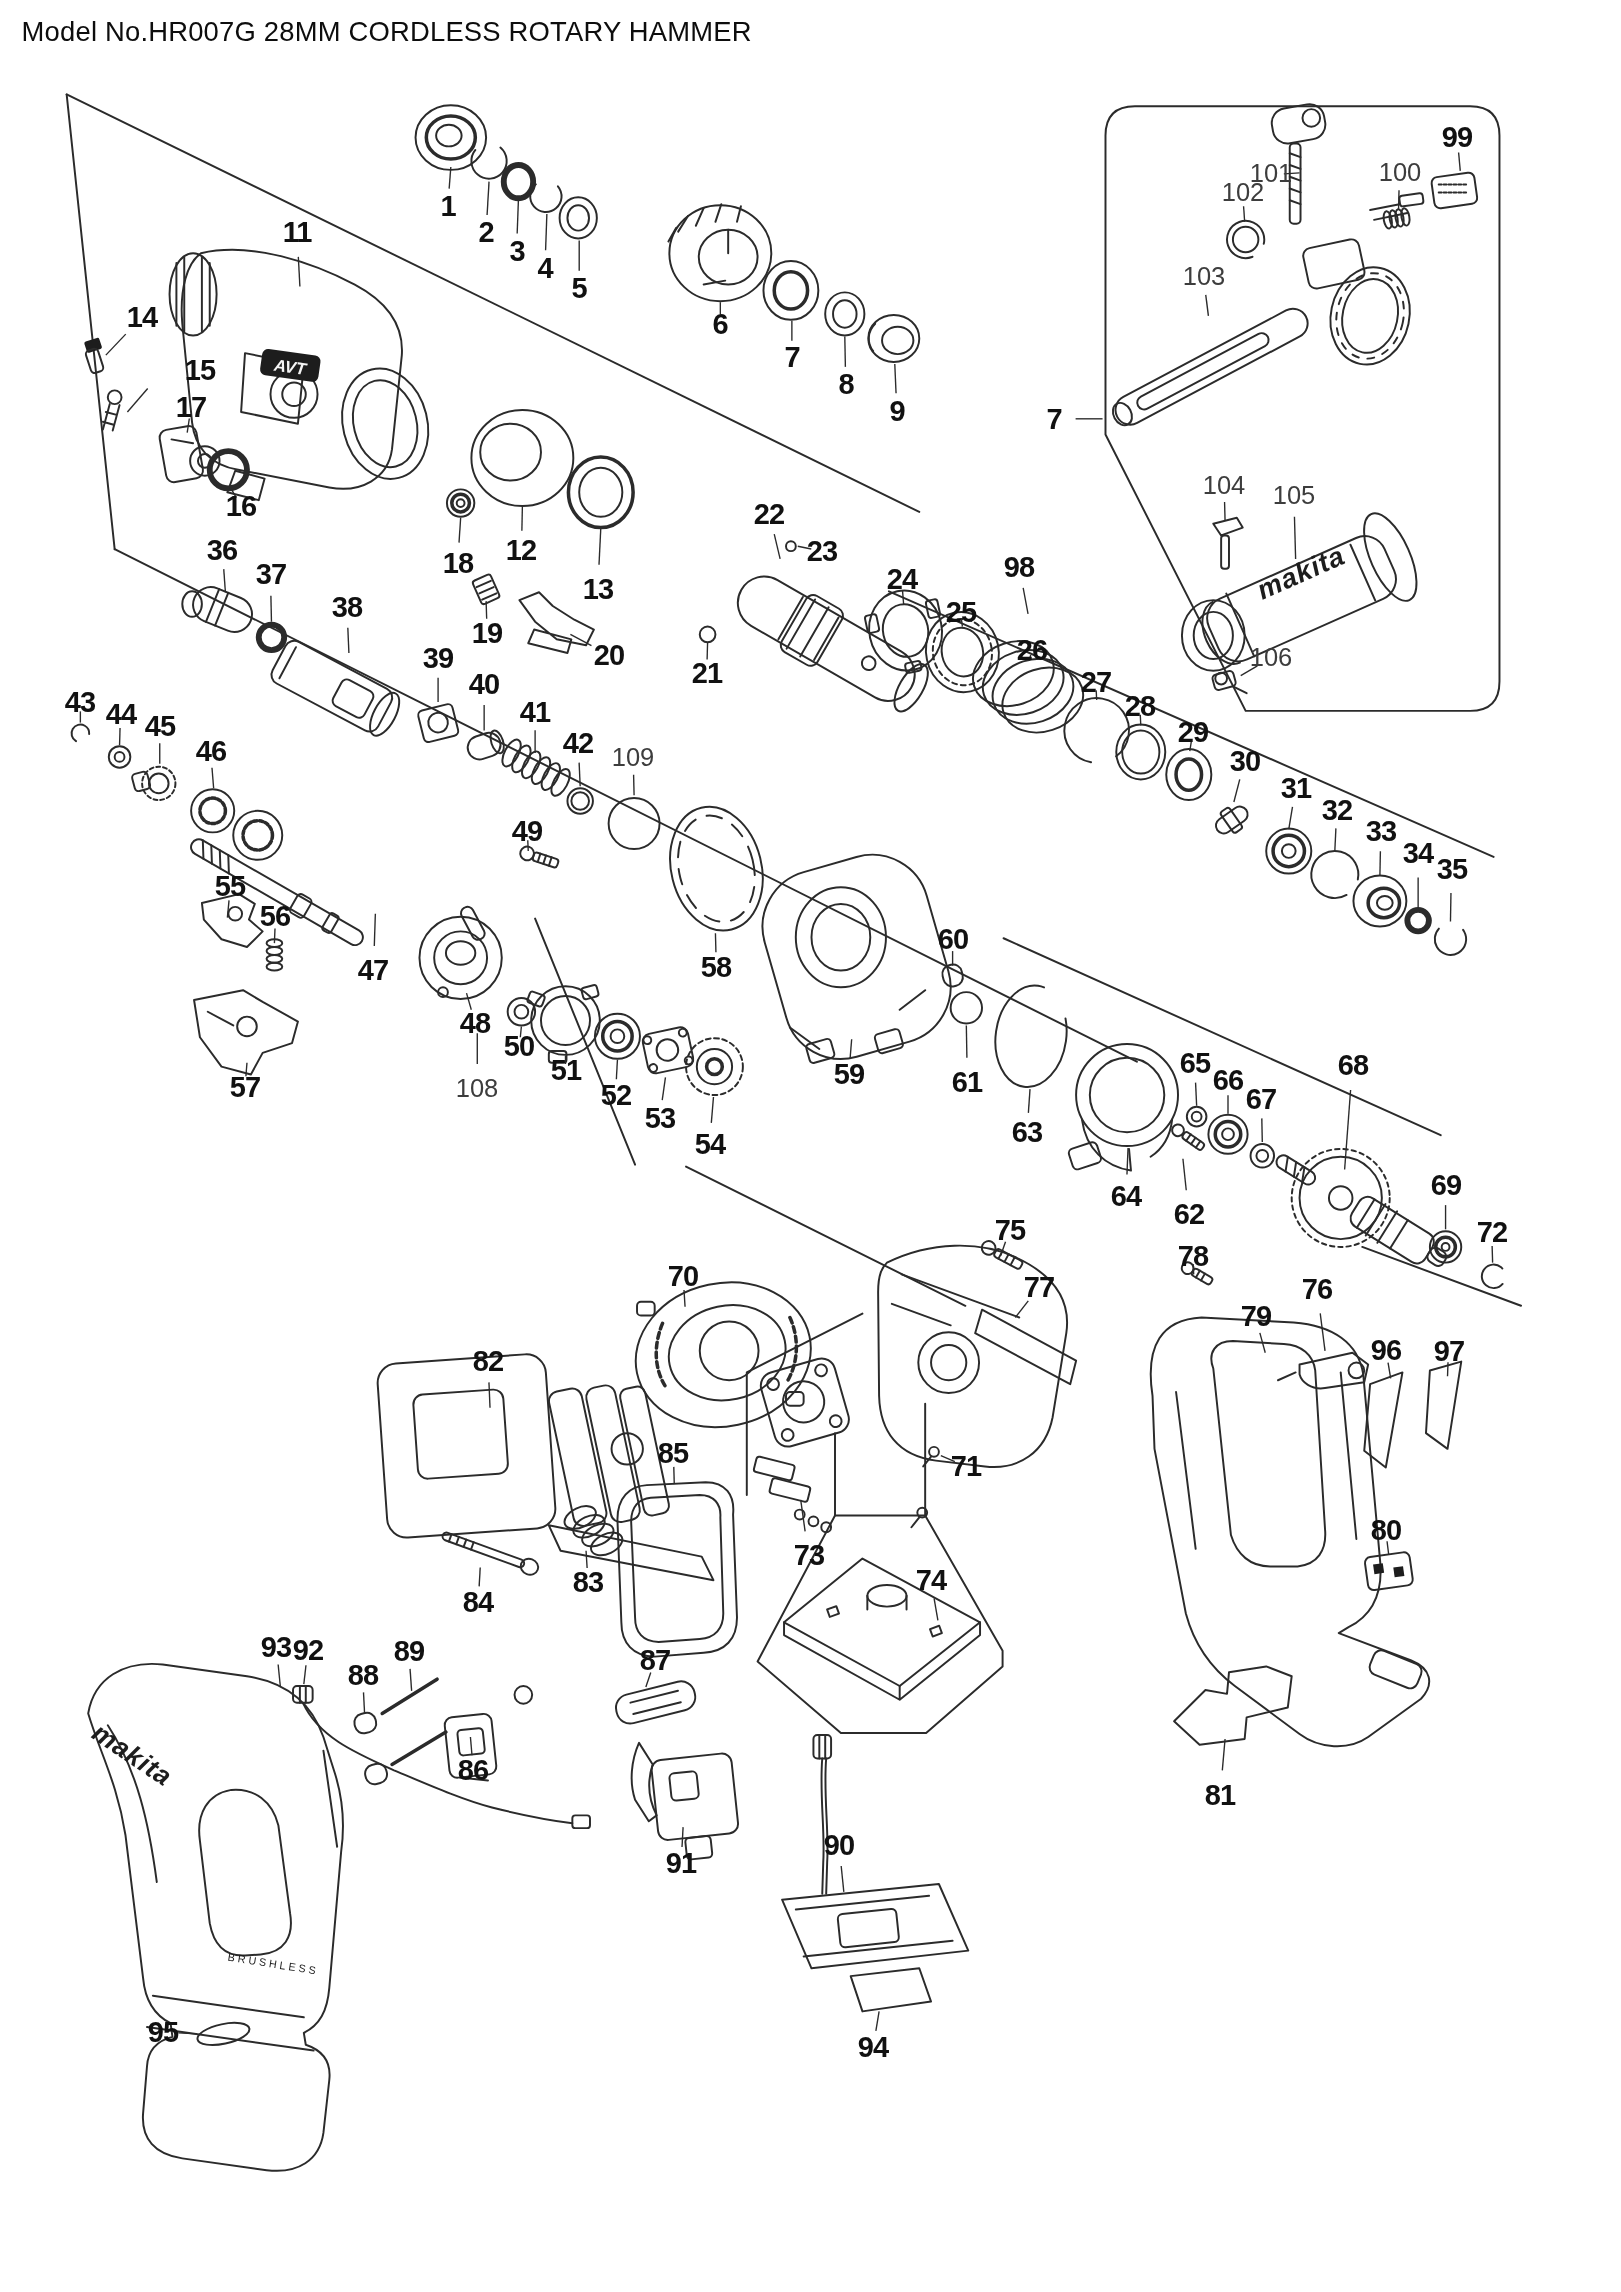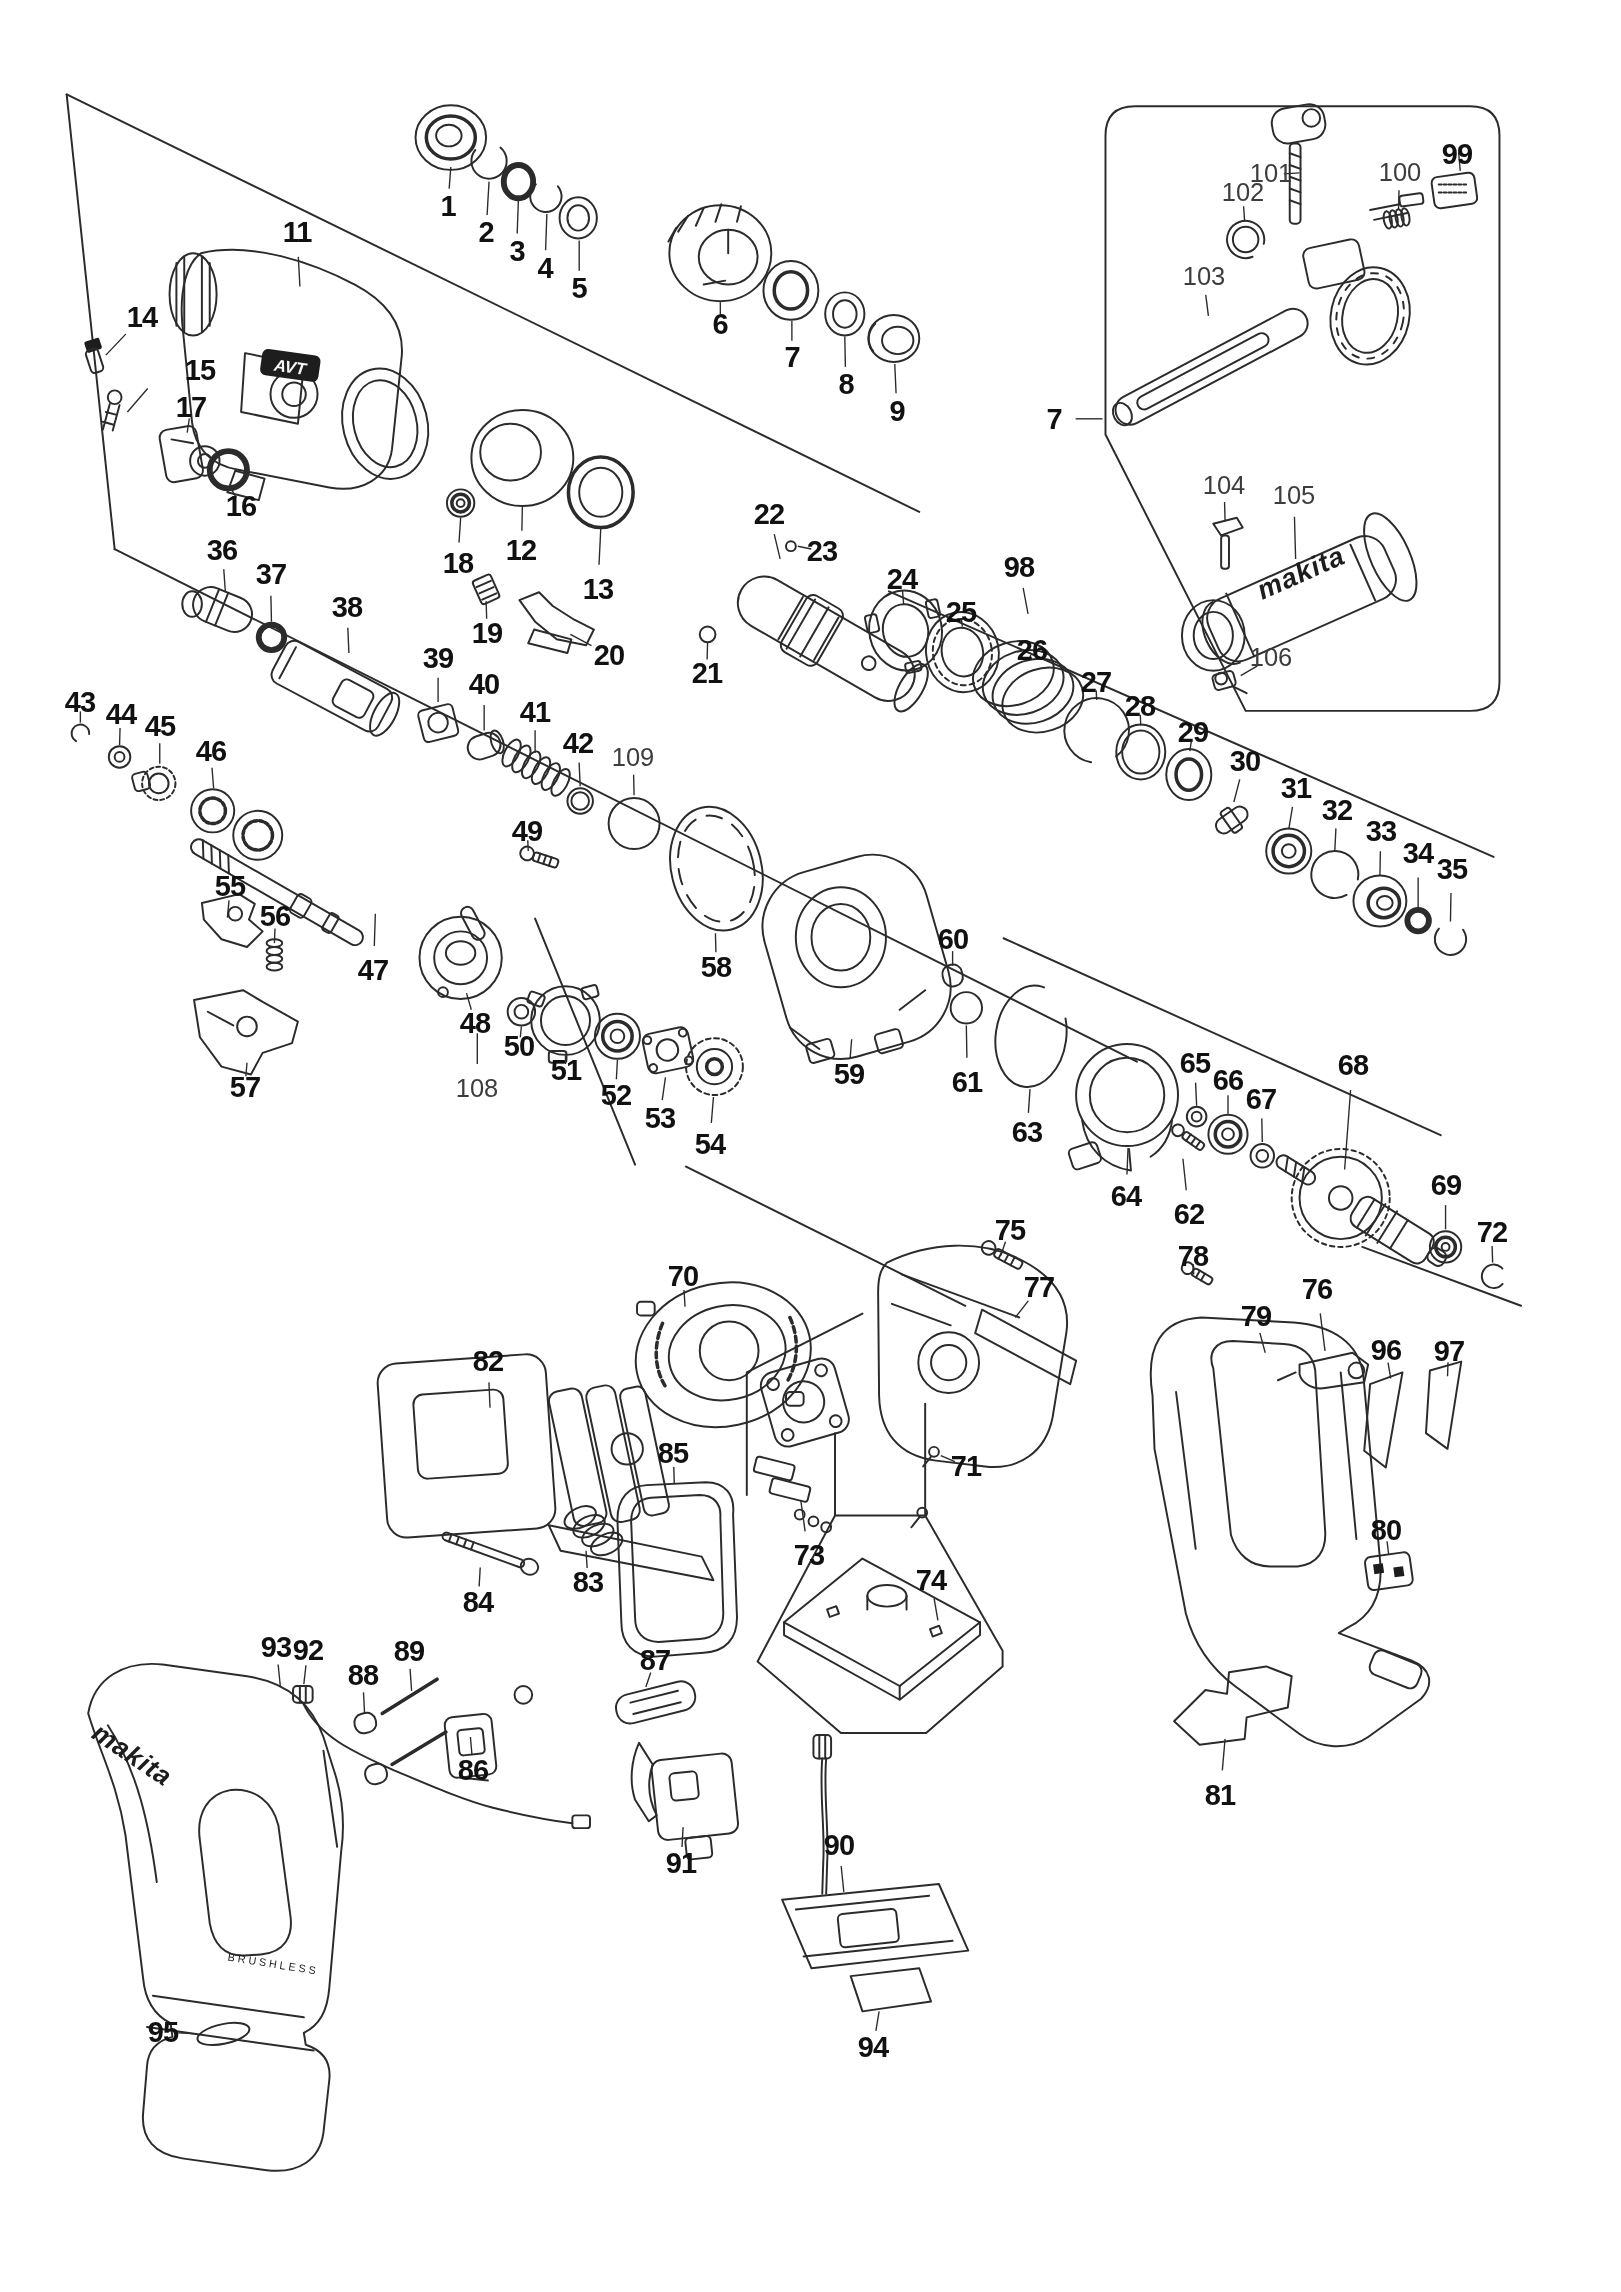--- a/index.html
+++ b/index.html
@@ -18,20 +18,21 @@
   #art .w3{stroke-width:3.6;}
   #art .w5{stroke-width:6;}
   #art .fdk{fill:#1d1d1d;stroke:none;}
   #art text{fill:#1d1d1d;stroke:none;stroke-width:0;}
   #art text.wt{fill:#f5f5f5;}
 </style>
 </head>
 <body>
 
 <div class="stage">
+  <div class="title">Model No.HR007G 28MM CORDLESS ROTARY HAMMER</div>
 
   <svg id="art" width="1621" height="2293" viewBox="0 0 1654 2339" xmlns="http://www.w3.org/2000/svg">
 
     <g class="w1">
       <path d="M68,96 L938,522"></path>
       <path d="M68,96 L117,560"></path>
       <path d="M117,560 L1160,1083"></path>
       <path d="M907,603 L1524,874"></path>
       <path d="M1024,957 L1470,1158"></path>
       <path d="M546,937 L648,1188"></path>
@@ -716,21 +717,21 @@
       <div class="plabel" style="left: 409px; top: 1651px;">89</div>
       <div class="plabel" style="left: 839px; top: 1845px;">90</div>
       <div class="plabel" style="left: 681px; top: 1863px;">91</div>
       <div class="plabel" style="left: 308px; top: 1650px;">92</div>
       <div class="plabel" style="left: 276px; top: 1647px;">93</div>
       <div class="plabel" style="left: 873px; top: 2047px;">94</div>
       <div class="plabel" style="left: 163px; top: 2032px;">95</div>
       <div class="plabel" style="left: 1386px; top: 1350px;">96</div>
       <div class="plabel" style="left: 1449px; top: 1351px;">97</div>
       <div class="plabel" style="left: 1019px; top: 567px;">98</div>
-      <div class="plabel" style="left: 1457px; top: 154px; text-align: right;">99</div>
+      <div class="plabel" style="left: 1457px; top: 137px; text-align: right;">99</div>
       <div class="plabel thin" style="left: 1400px; top: 173px;">100</div>
       <div class="plabel thin" style="left: 1271px; top: 174px;">101</div>
       <div class="plabel thin" style="left: 1243px; top: 193px;">102</div>
       <div class="plabel thin" style="left: 1204px; top: 277px;">103</div>
       <div class="plabel thin" style="left: 1224px; top: 486px;">104</div>
       <div class="plabel thin" style="left: 1294px; top: 488px; margin-top: 8px;">105</div>
       <div class="plabel thin" style="left: 1271px; top: 658px;">106</div>
       <div class="plabel thin" style="left: 477px; top: 1089px;">108</div>
       <div class="plabel thin" style="left: 633px; top: 758px;">109</div>
     </div>

